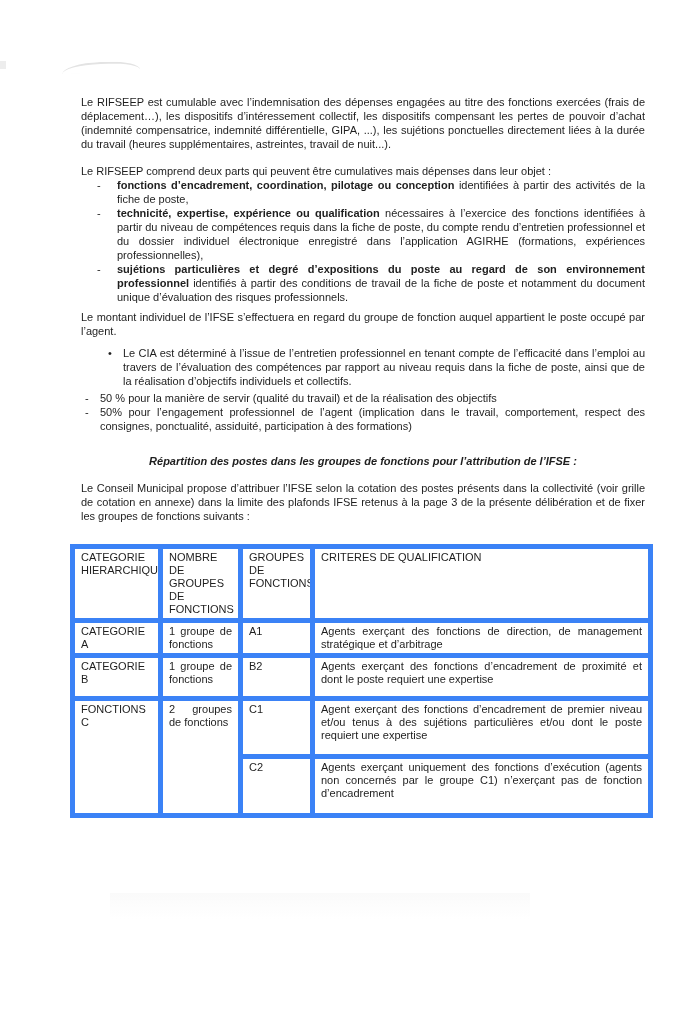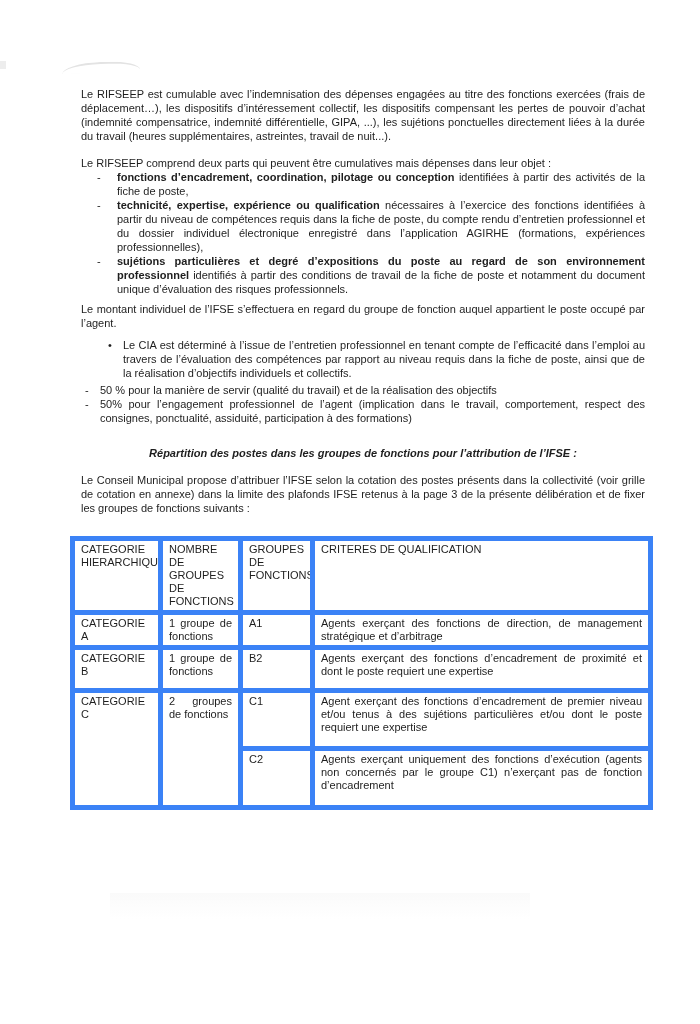--- a/index.html
+++ b/index.html
@@ -10,21 +10,21 @@
     font-family:"Liberation Sans","DejaVu Sans",sans-serif;
     font-size:11px;line-height:14px;color:#1e1e1e;
     overflow:hidden;
   }
   .content{
     position:absolute;left:81px;top:87px;width:564px;
   }
   p{margin:0;}
   .just{text-align:justify;text-align-last:left;}
   .para{margin-top:13px;}
-  .first-para{margin-top:0;}
+  .first-para{margin-top:8px;}
   b{font-weight:bold;}
 
   
   .criteria-item{position:relative;padding-left:36px;margin:0;}
   .criteria-item .marker{position:absolute;left:16px;top:0;}
 
   
   .cia-block{position:relative;padding-left:42px;margin-top:8px;}
   .cia-block .marker{position:absolute;left:27px;top:0;}
   .cia-amount{padding-left:42px;margin-top:13px;}
@@ -144,21 +144,21 @@
           <td>A1</td>
           <td>Agents exerçant des fonctions de direction, de management stratégique et d’arbitrage</td>
         </tr>
         <tr class="row-b">
           <td>CATEGORIE B</td>
           <td>1 groupe de fonctions</td>
           <td>B2</td>
           <td>Agents exerçant des fonctions d’encadrement de proximité et dont le poste requiert une expertise</td>
         </tr>
         <tr class="row-c1">
-          <td rowspan="2">CATEGORIE C</td>
+          <td rowspan="2">FONCTIONS C</td>
           <td rowspan="2">2 groupes de fonctions</td>
           <td>C1</td>
           <td>Agent exerçant des fonctions d’encadrement de premier niveau et/ou tenus à des sujétions particulières et/ou dont le poste requiert une expertise</td>
         </tr>
         <tr class="row-c2">
           <td>C2</td>
           <td>Agents exerçant uniquement des fonctions d’exécution (agents non concernés par le groupe C1) n’exerçant pas de fonction d’encadrement</td>
         </tr>
       </tbody>
     </table>

